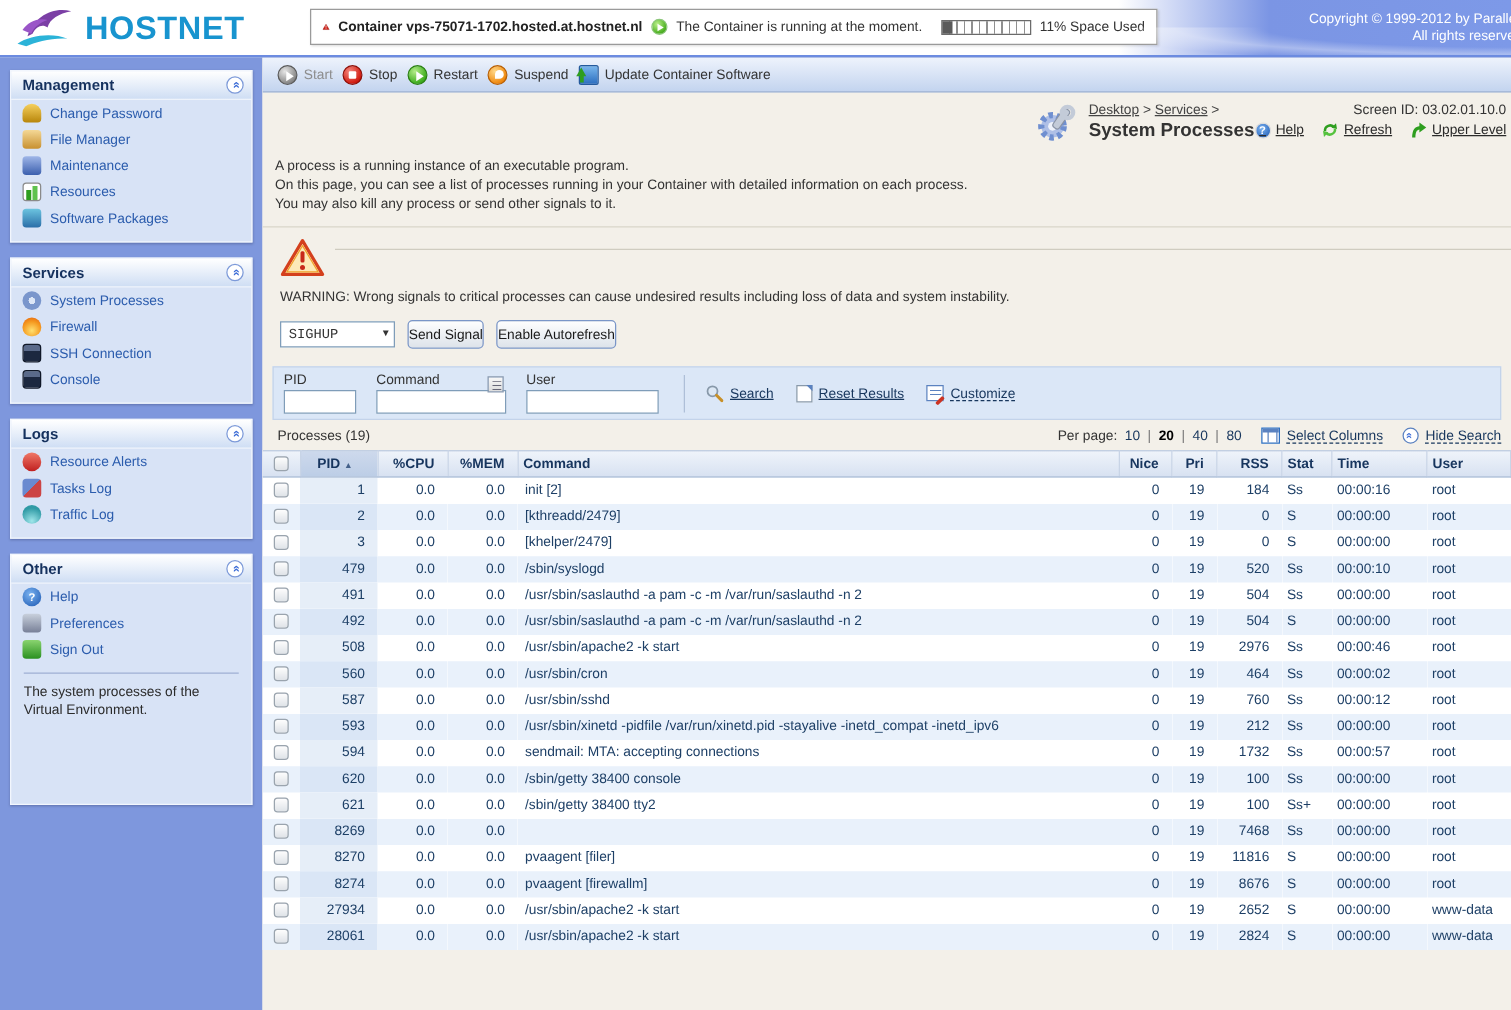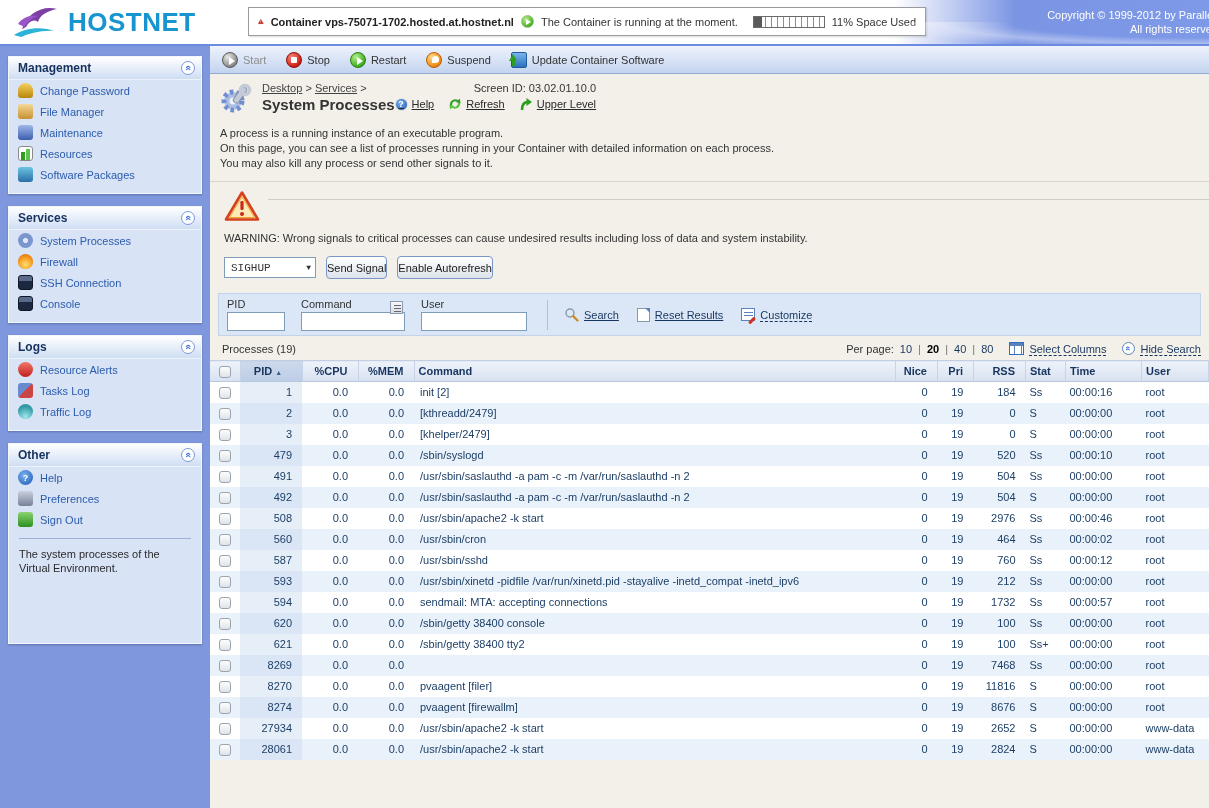--- a/index.html
+++ b/index.html
@@ -63,42 +63,42 @@
   .ico-tasks-icon   { background:linear-gradient(135deg,#6a8ad0 0 50%,#cc4444 50%); }
   .ico-traffic-icon { background:radial-gradient(circle at 50% 85%, #9fe6ea, #2f9aa5 70%); border-radius:50%; }
   .ico-help-icon    { background:radial-gradient(circle at 40% 35%, #7ab2f0, #1a56b0); border-radius:50%; }
   .ico-prefs-icon   { background:linear-gradient(180deg,#c8d0dc,#788098); }
   .ico-signout-icon { background:linear-gradient(180deg,#8ad470,#2a9020); }
   .sb-divider { height:1px; background:#9eb0d4; margin:8px 10px 6px 10px; }
   .sb-note { color:#2b2b2b; padding:2px 10px 60px 10px; line-height:14px; }
 
   
   .toolbar { height:28px; background:linear-gradient(180deg,#eef3fc,#c3d4ef);
-    border-bottom:1px solid #93abd4; display:flex; align-items:center; gap:20px; padding:0 12px; }
+    border-bottom:1px solid #93abd4; display:flex; align-items:center; gap:8px; padding:0 12px; }
   .tb-item { display:flex; align-items:center; gap:5px; cursor:pointer; color:#333; }
   .tb-item.disabled { color:#8d8d8d; cursor:default; }
   .tbico { width:16px; height:16px; border-radius:50%; position:relative; flex:0 0 auto; }
   .tb-start  { background:radial-gradient(circle at 35% 30%, #e6e6e6, #8a8a8a 70%, #606060); border:1px solid #5a5a5a; }
   .tb-start::after { content:""; position:absolute; left:6px; top:4px; border-left:6px solid #fff;
     border-top:4px solid transparent; border-bottom:4px solid transparent; }
   .tb-stop   { background:radial-gradient(circle at 35% 30%, #f4887f, #d21d12 70%, #9c0f08); border:1px solid #8c0f08; }
   .tb-stop::after { content:""; position:absolute; left:4px; top:4px; width:6px; height:6px; background:#fff; border-radius:1px; }
   .tb-restart{ background:radial-gradient(circle at 35% 30%, #b4ec8a, #3fae1f 70%, #2a7f12); border:1px solid #2a7f12; }
   .tb-restart::after { content:""; position:absolute; left:6px; top:4px; border-left:6px solid #fff;
     border-top:4px solid transparent; border-bottom:4px solid transparent; }
   .tb-suspend{ background:radial-gradient(circle at 35% 30%, #ffd98a, #f08a10 70%, #c96400); border:1px solid #b85f04; }
   .tb-suspend::after { content:""; position:absolute; left:5px; top:3px; width:7px; height:7px;
     background:#fff; border-radius:50% 50% 50% 0; }
   .tb-update { border-radius:2px; background:linear-gradient(180deg,#79b6ec,#2d6fc0); border:1px solid #245a9c; }
   .tb-update::before { content:""; position:absolute; left:-3px; top:1px; border-bottom:7px solid #2e9e1f;
     border-left:4px solid transparent; border-right:4px solid transparent; }
   .tb-update::after { content:""; position:absolute; left:0px; top:7px; width:3px; height:6px; background:#2e9e1f; }
 
   
-  .titlebar { display:flex; justify-content:flex-start; padding:8px 2px 6px 10px; }
+  .titlebar { display:flex; justify-content:flex-end; padding:8px 2px 6px 10px; }
   .tleft { display:flex; gap:8px; }
   .crumbs { color:#444; }
   .crumbs a { color:#444; cursor:pointer; }
   .ptitle { font-size:15px; font-weight:bold; color:#333; margin-top:2px; }
   .tright { text-align:right; white-space:nowrap; padding-right:2px; }
   .screenid { color:#333; margin-bottom:3px; }
   .hlinks { display:flex; gap:14px; justify-content:flex-end; align-items:center; }
   .hlinks .lnk { display:flex; gap:4px; align-items:center; color:#2a2a2a; text-decoration:underline; cursor:pointer; }
   .qico { width:13px; height:13px; border-radius:50%; color:#fff; font-size:9px; font-weight:bold;
     display:inline-flex; align-items:center; justify-content:center;

